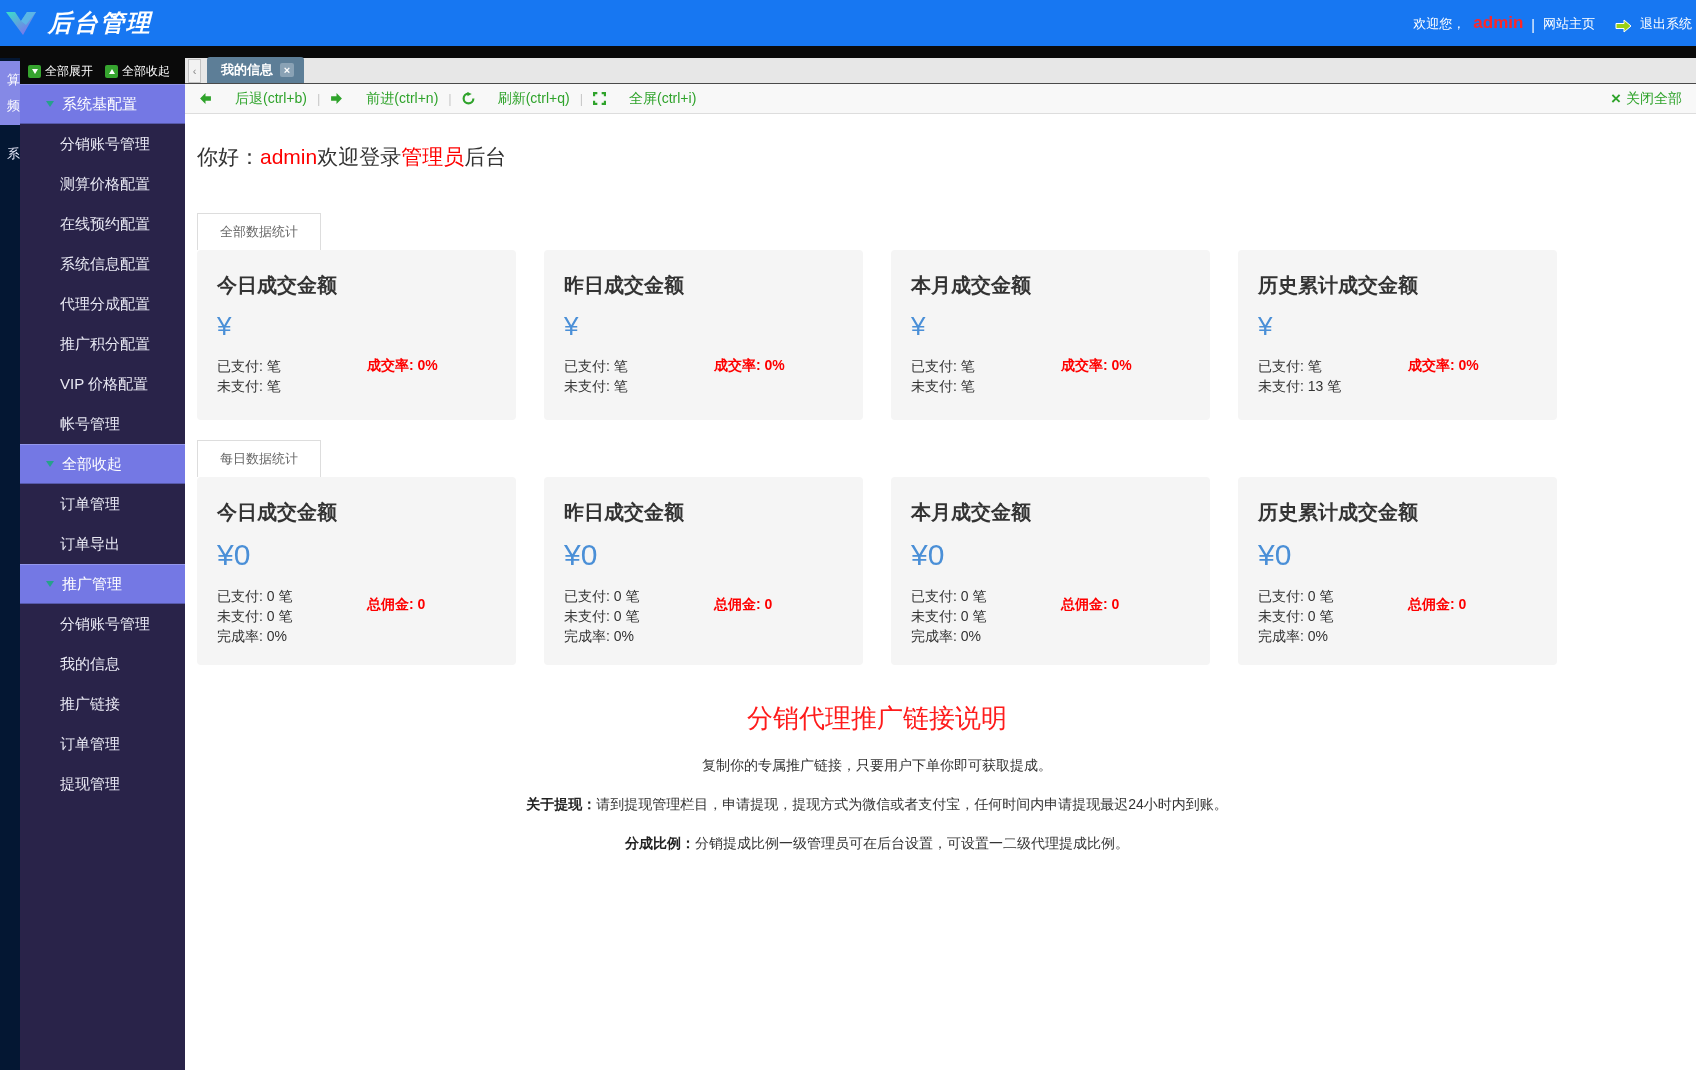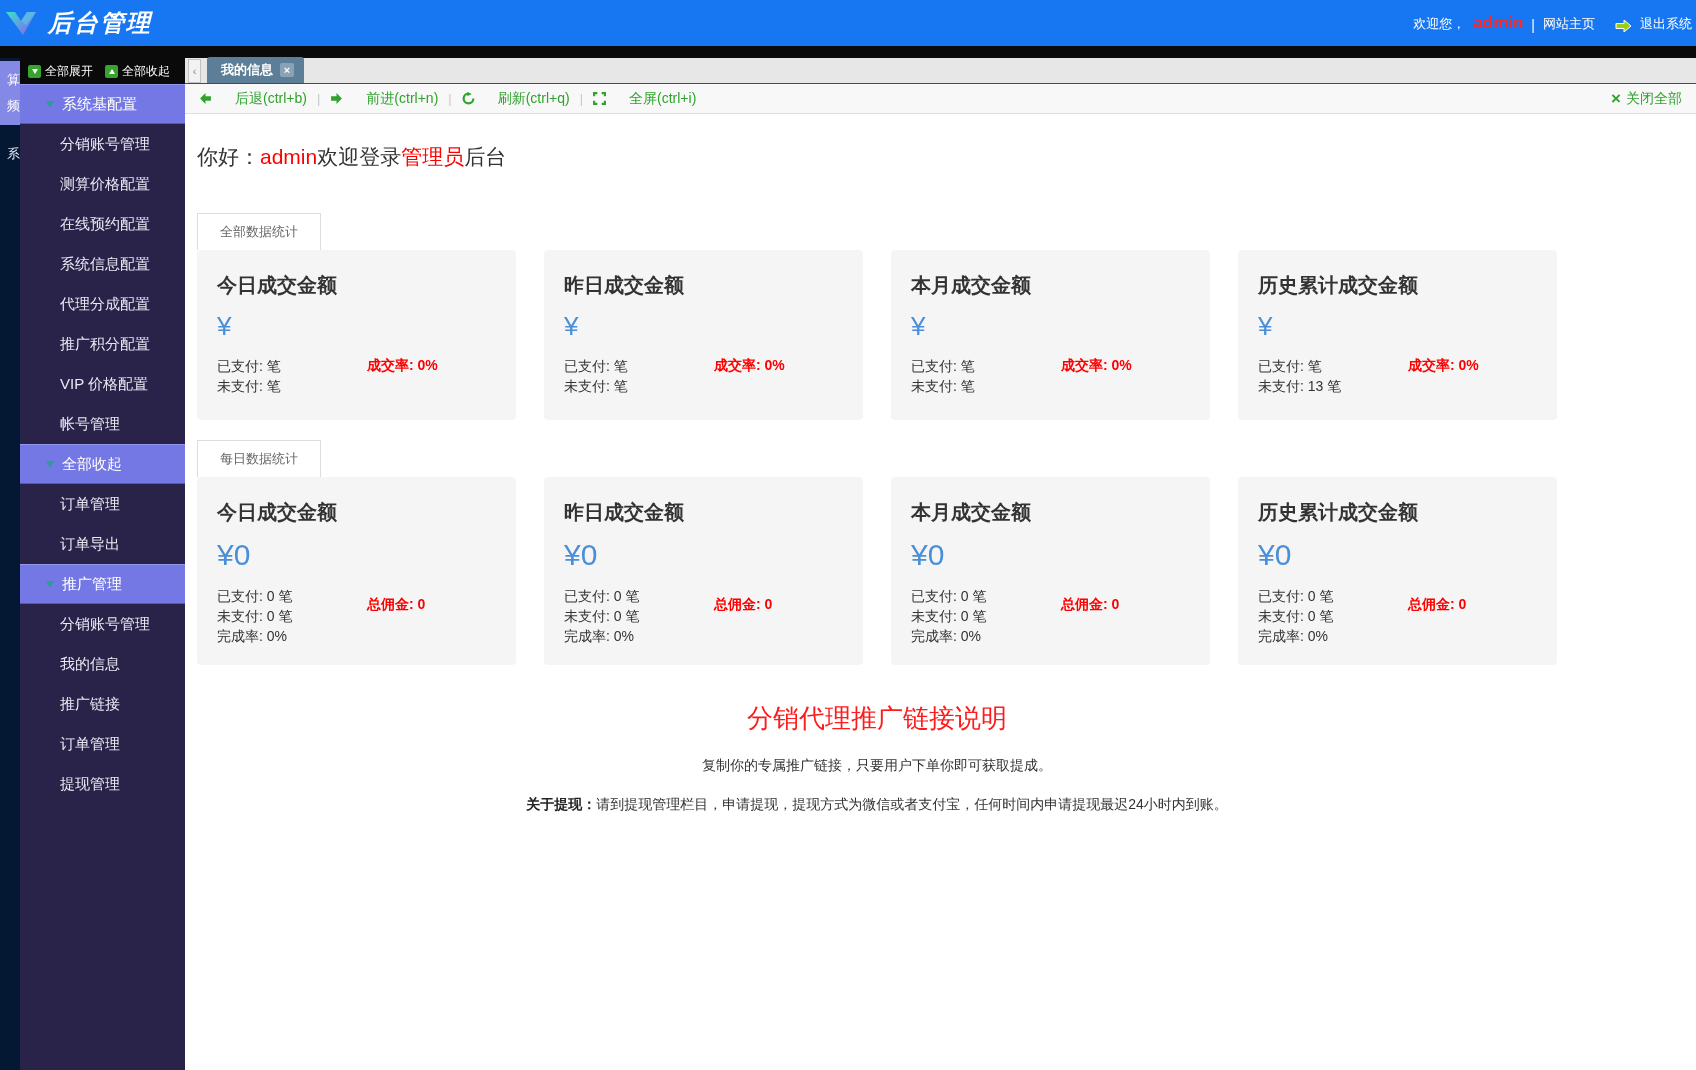--- a/index.html
+++ b/index.html
@@ -380,16 +380,19 @@
 
       </div>
     </section>
 
     <div class="promo">
       <h2 class="promo-title">分销代理推广链接说明</h2>
       <p class="promo-line">复制你的专属推广链接，只要用户下单你即可获取提成。</p>
       <p class="promo-line">
         <b>关于提现：</b><span>请到提现管理栏目，申请提现，提现方式为微信或者支付宝，任何时间内申请提现最迟24小时内到账。</span>
       </p>
+      <p class="promo-line">
+        <b>分成比例：</b><span>分销提成比例一级管理员可在后台设置，可设置一二级代理提成比例。</span>
+      </p>
     </div>
 
   </div>
 </div>
 
 </body></html>

